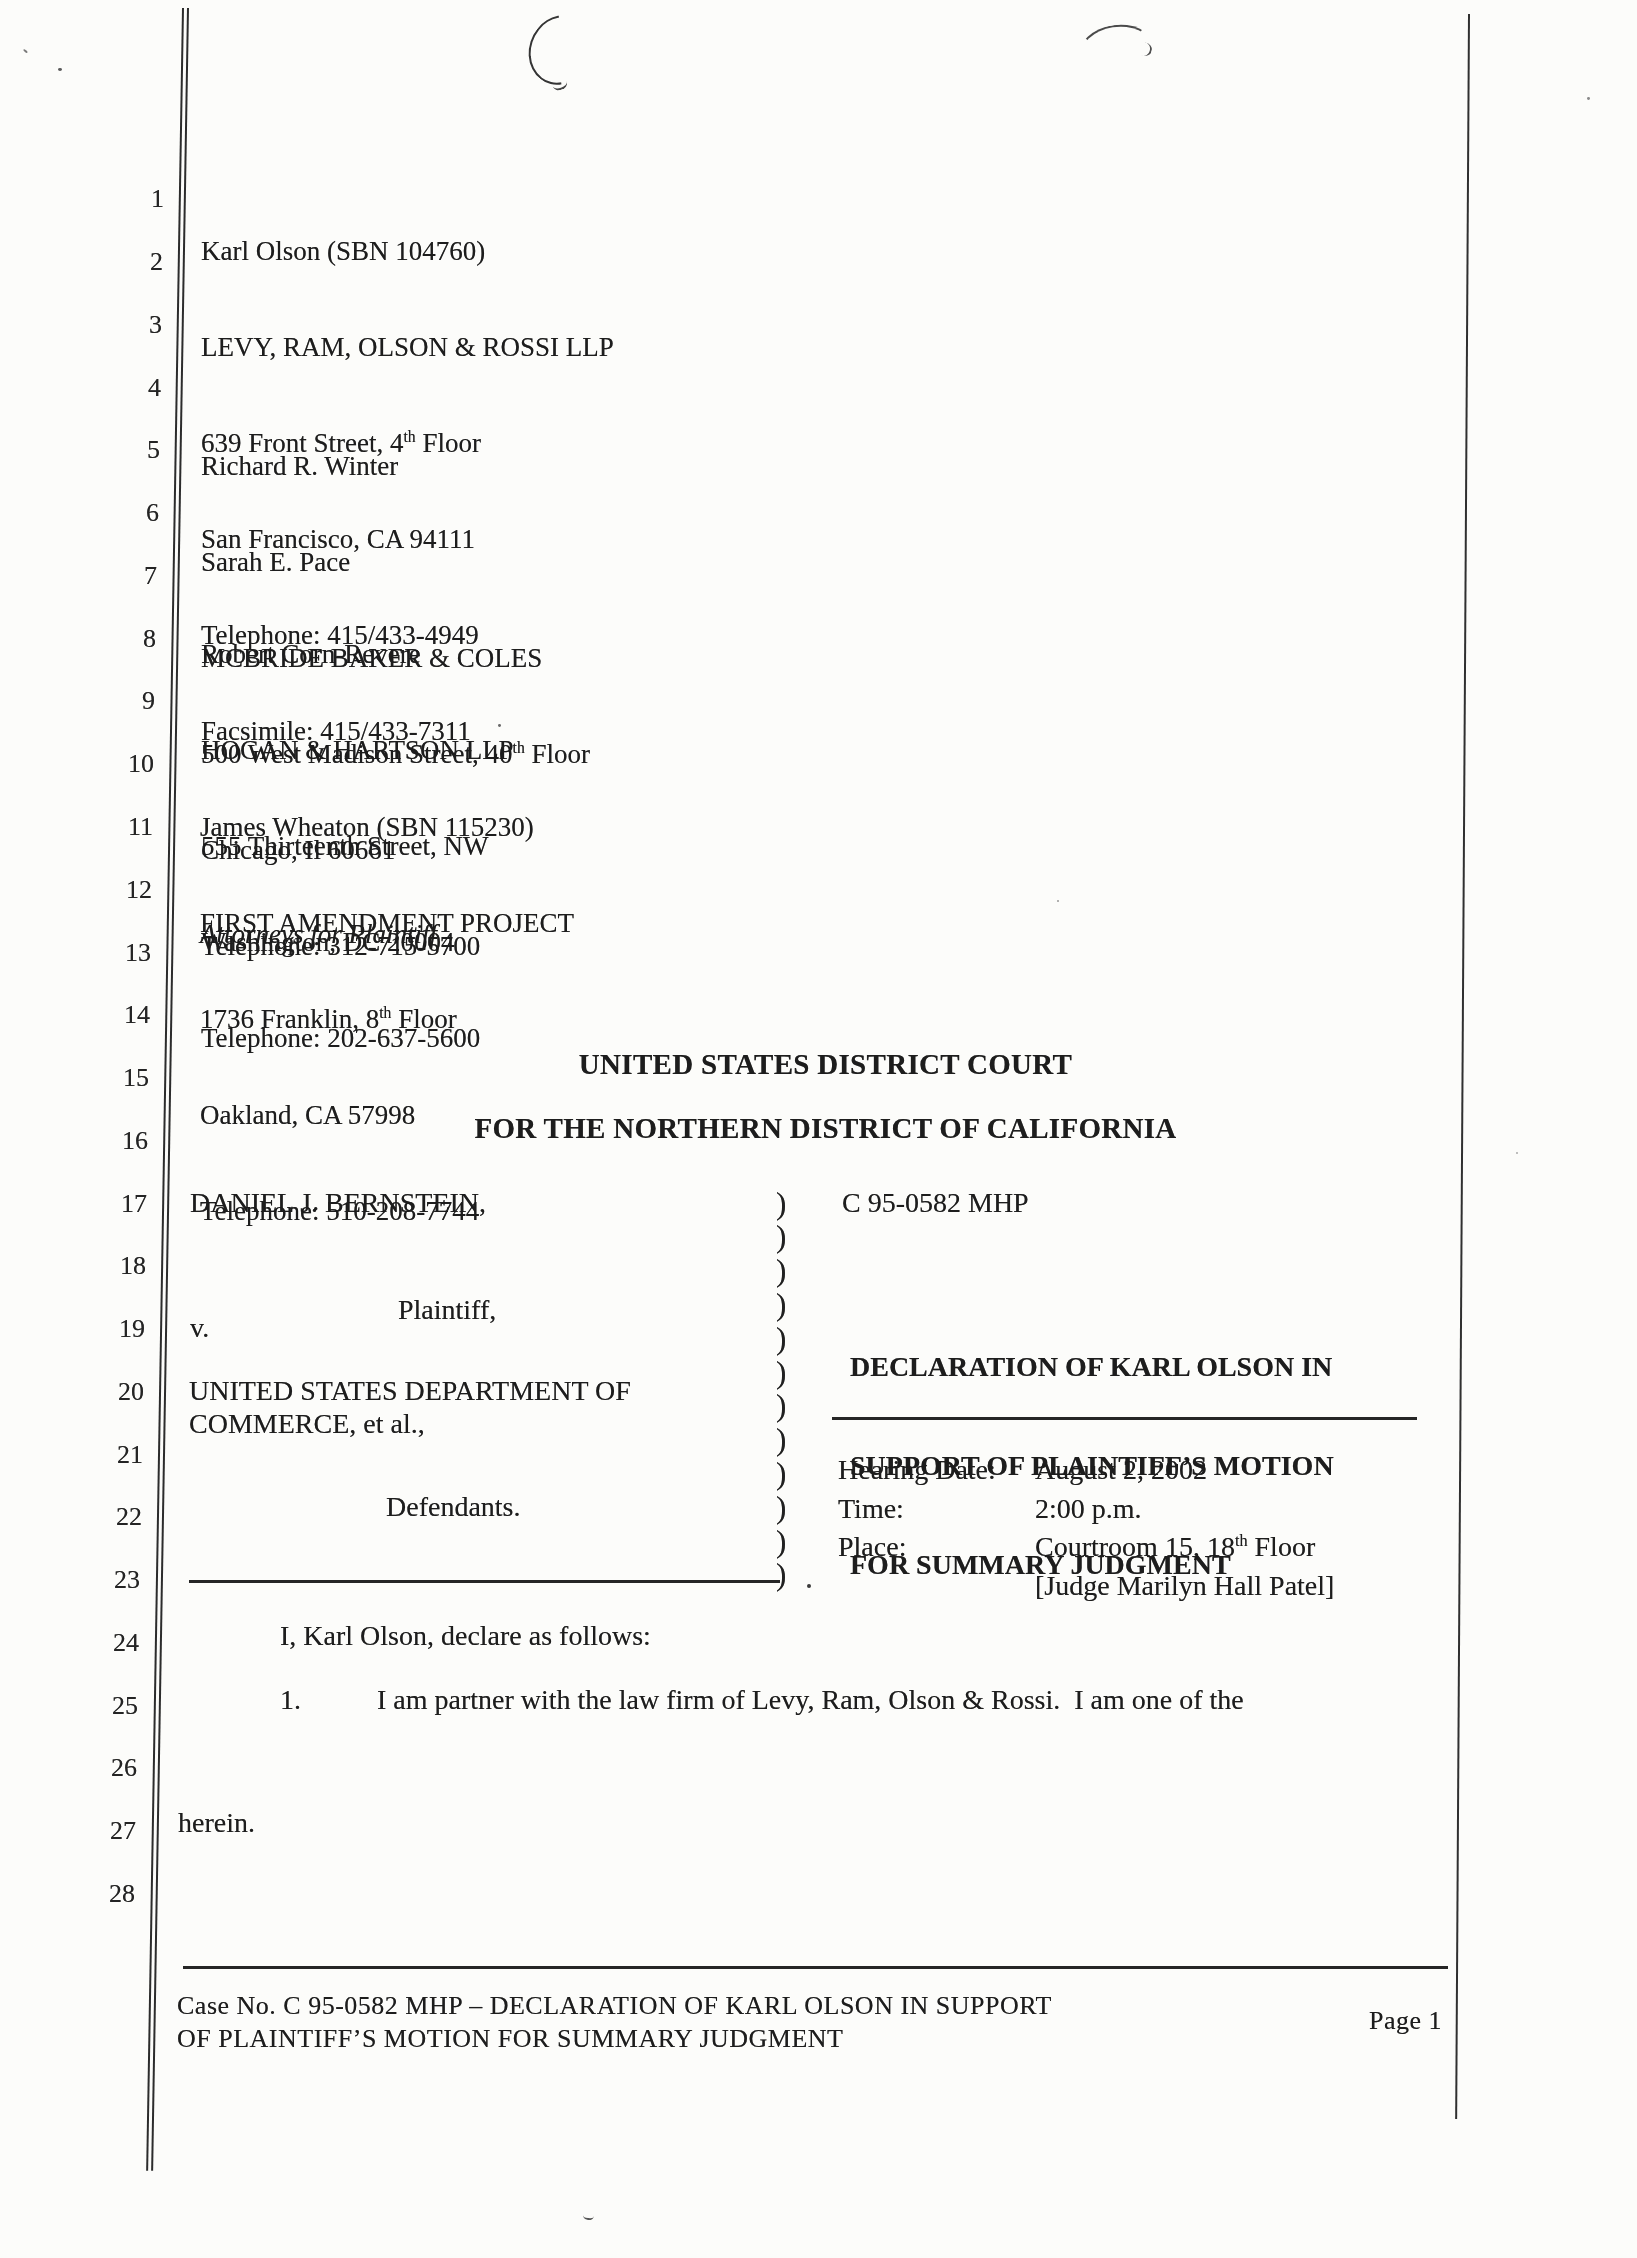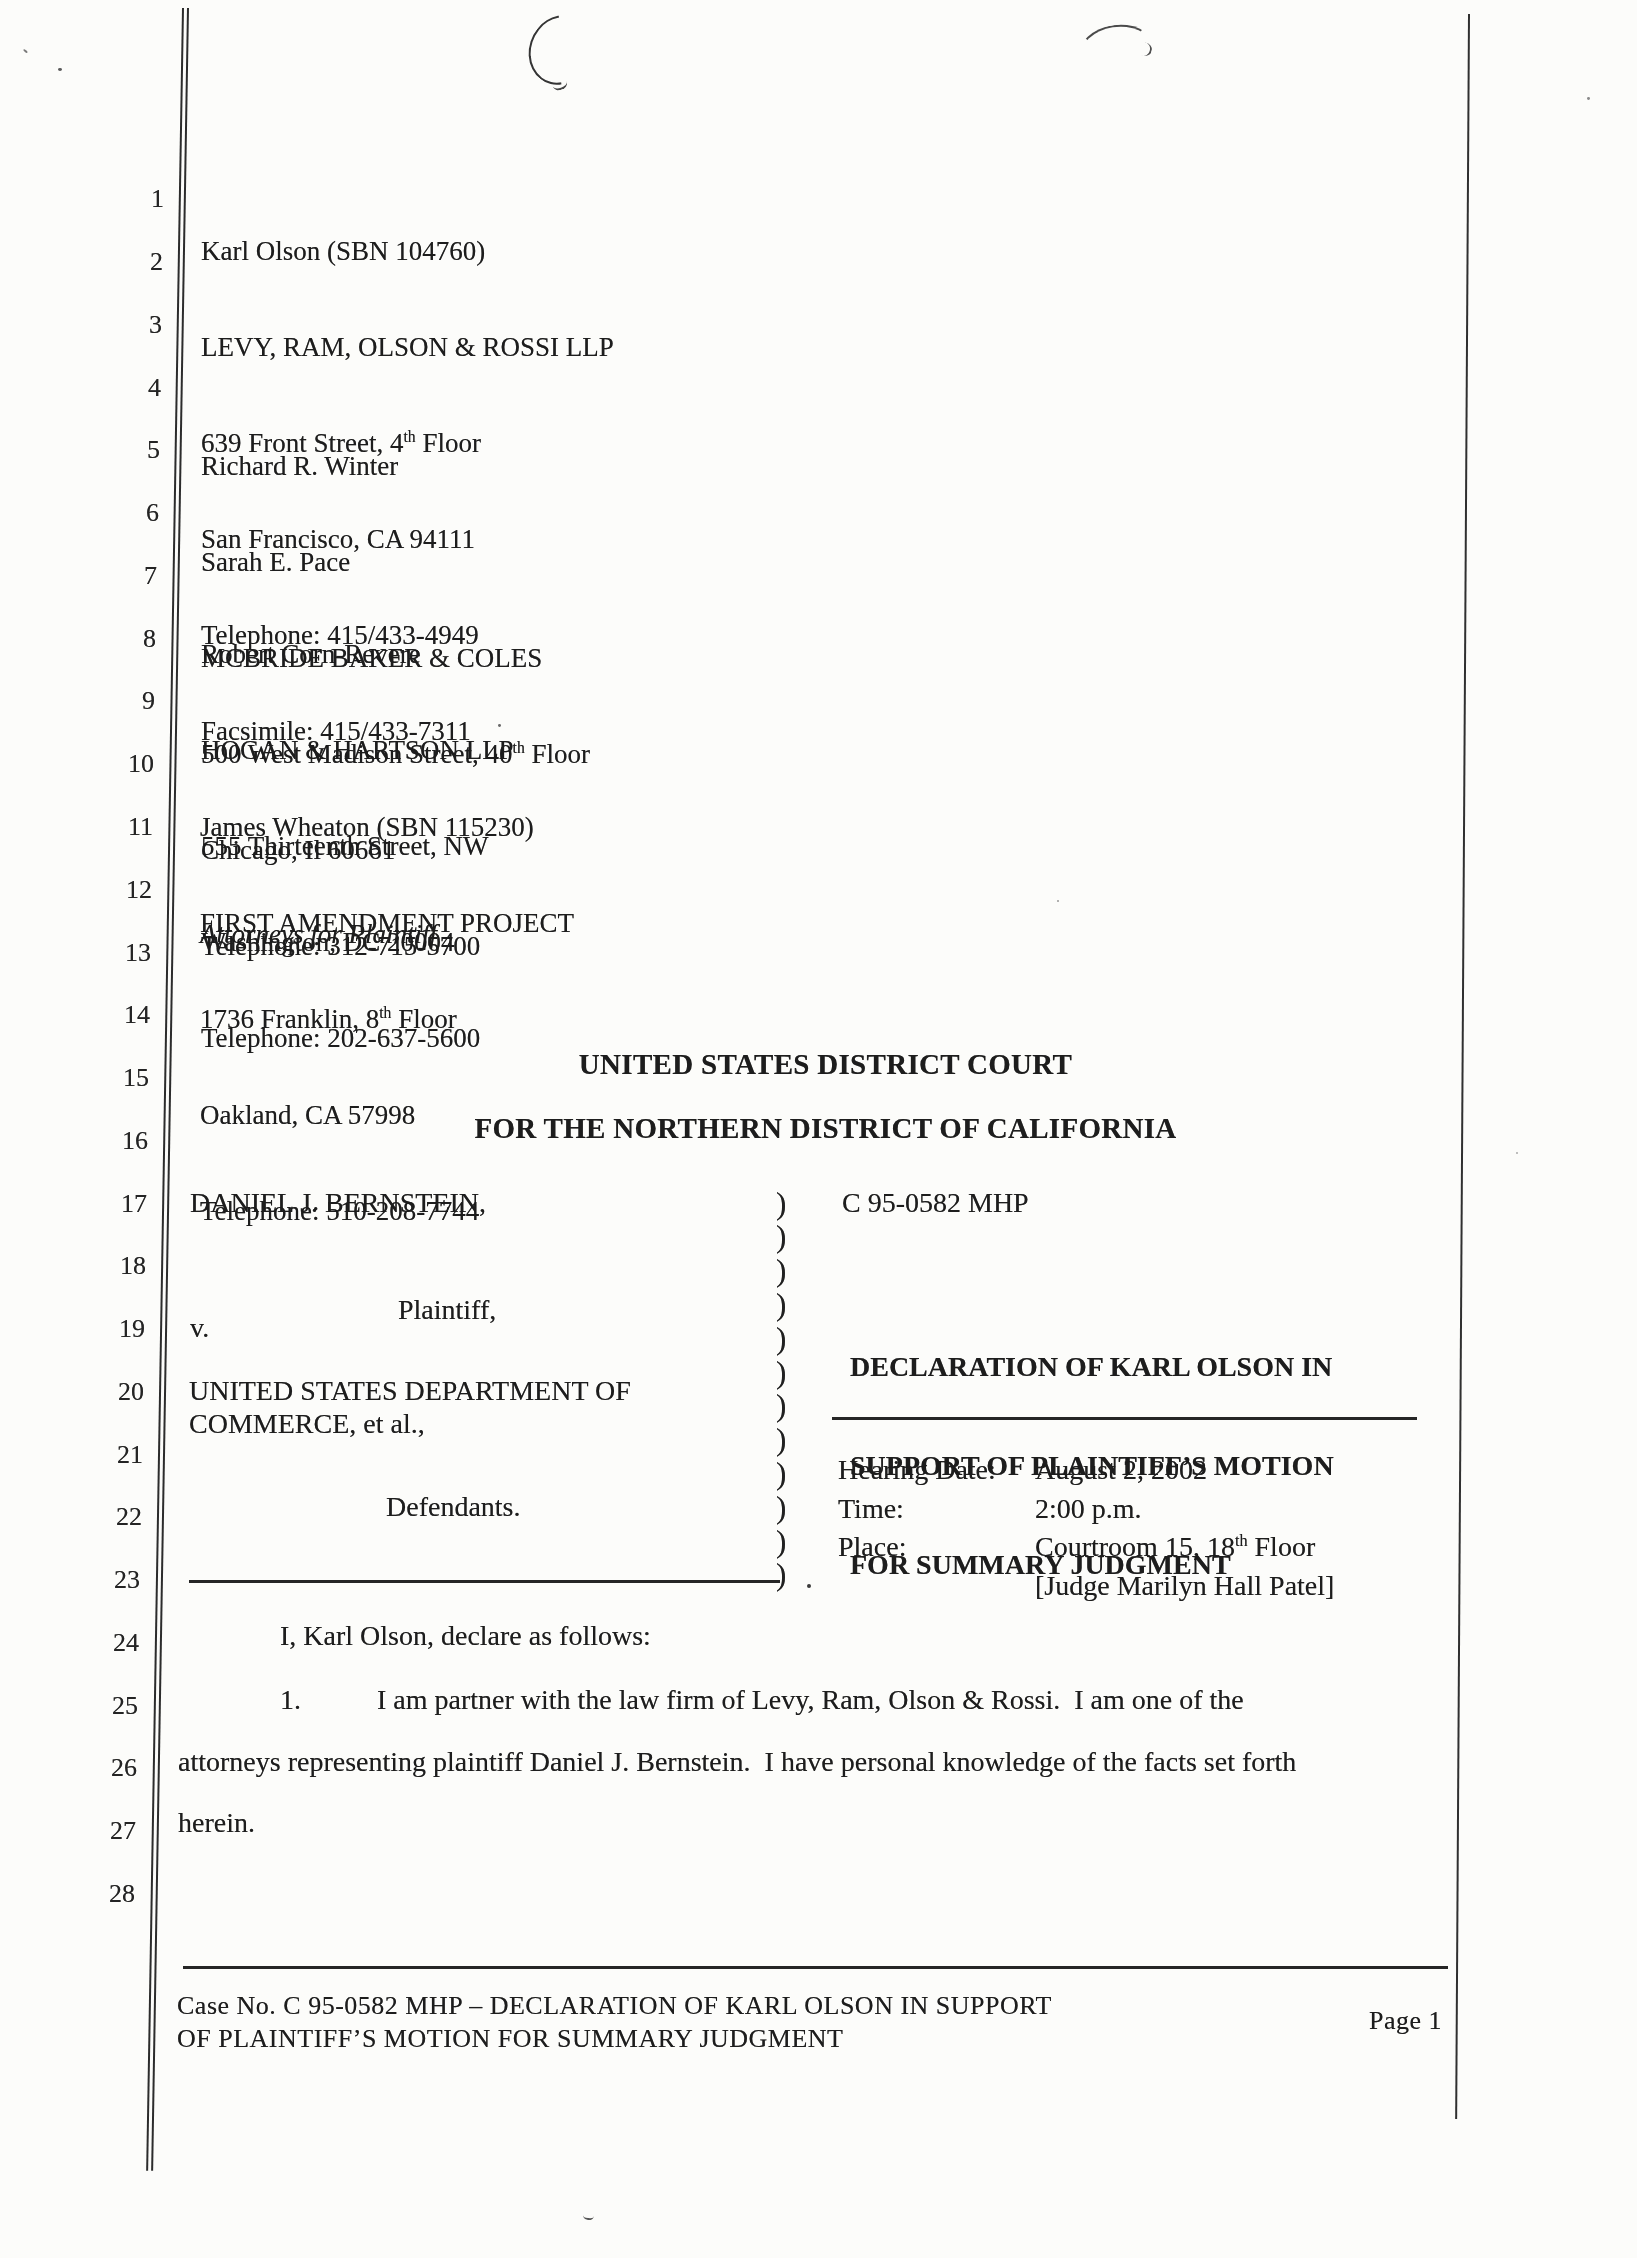--- a/index.html
+++ b/index.html
@@ -140,21 +140,20 @@
   <div class="abs t" style="left:1035px;top:1454px;">August 2, 2002</div>
   <div class="abs t" style="left:838px;top:1493px;">Time:</div>
   <div class="abs t" style="left:1035px;top:1493px;">2:00 p.m.</div>
   <div class="abs t" style="left:838px;top:1531px;">Place:</div>
   <div class="abs t" style="left:1035px;top:1531px;"><span>Courtroom 15, 18</span><sup>th</sup><span> Floor</span></div>
   <div class="abs t" style="left:1035px;top:1570px;">[Judge Marilyn Hall Patel]</div>
 
   <div class="abs t" style="left:280px;top:1620px;">I, Karl Olson, declare as follows:</div>
   <div class="abs t" style="left:280px;top:1684px;">1.</div>
   <div class="abs t" style="left:377px;top:1684px;">I am partner with the law firm of Levy, Ram, Olson &amp; Rossi.  I am one of the</div>
-  <div class="abs t" style="left:178px;top:1746px;">attorneys representing plaintiff Daniel J. Bernstein.  I have personal knowledge of the facts set forth</div>
   <div class="abs t" style="left:178px;top:1807px;">herein.</div>
 
   <div class="rule" style="left:183px;top:1966px;width:1265px;height:2.9px;"></div>
   <div class="abs footer-t" style="left:177px;top:1991px;">Case No. C 95-0582 MHP – DECLARATION OF KARL OLSON IN SUPPORT</div>
   <div class="abs footer-t" style="left:177px;top:2024px;">OF PLAINTIFF’S MOTION FOR SUMMARY JUDGMENT</div>
   <div class="abs footer-t" style="left:1369px;top:2006px;">Page 1</div>
 
   <div class="abs" style="left:529px;top:15.4px;width:58px;height:66px;border:2.9px solid #353535;border-radius:50% 60% 50% 60%;border-top-color:transparent;border-right-color:transparent;transform:rotate(38deg);"></div>
   <div class="abs" style="left:552px;top:77px;width:15.4px;height:10.6px;border-bottom:2.4px solid #454545;border-radius:50%;transform:rotate(-18deg);"></div>
   <div class="abs" style="left:1079px;top:25px;width:71px;height:48px;border:2.9px solid transparent;border-top-color:#4a4a4a;border-radius:50%;transform:rotate(-9deg);"></div>

